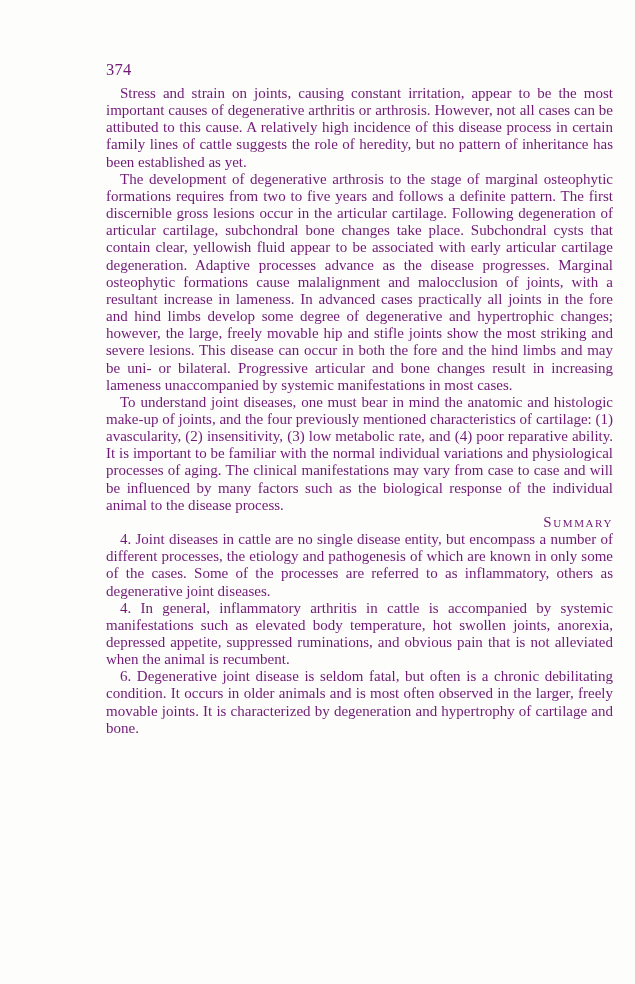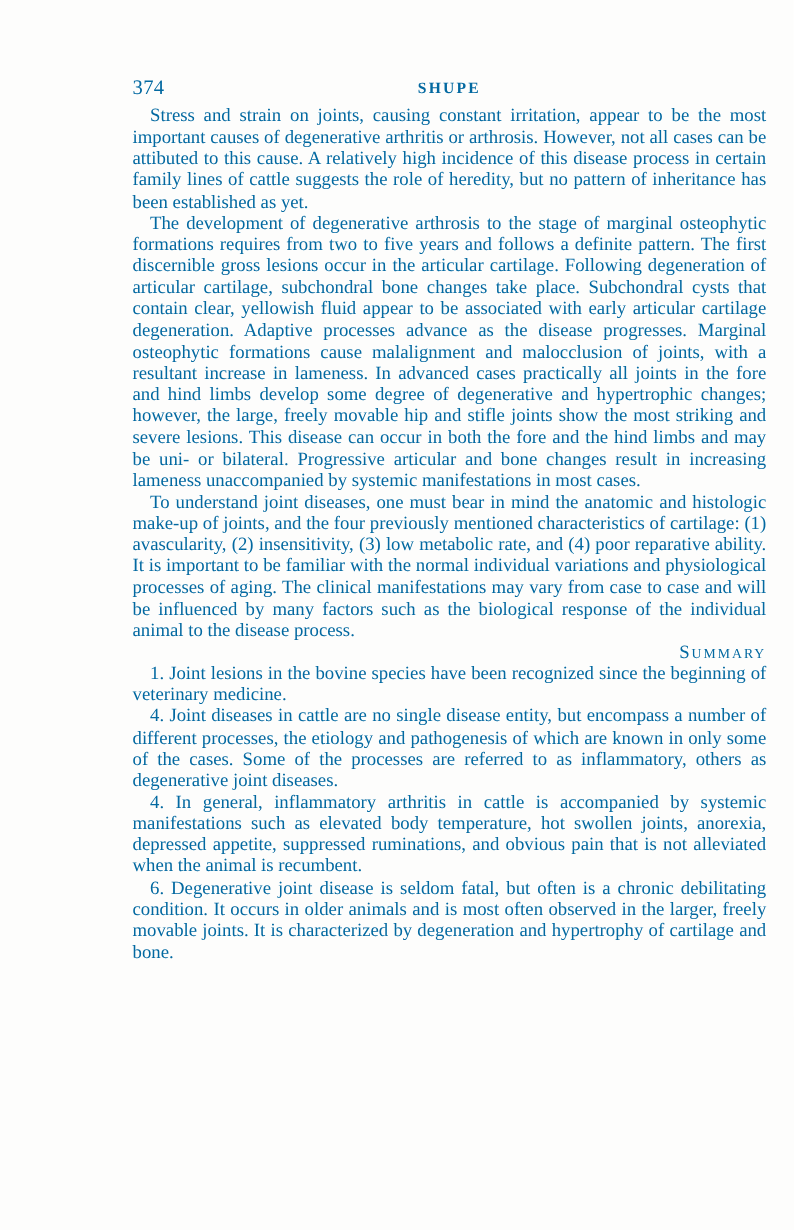--- a/index.html
+++ b/index.html
@@ -5,21 +5,21 @@
   html, body {
     margin: 0;
     padding: 0;
     background: #ffffff;
   }
   .page {
     position: relative;
     width: 635px;
     height: 984px;
     background: #fdfdfc;
-    color: #0369a1;
+    color: #701a75;
     font-family: "Liberation Serif", serif;
     overflow: hidden;
   }
   .running-header {
     position: absolute;
     top: 60px;
     left: 106px;
     width: 507px;
     height: 20px;
   }
@@ -66,29 +66,27 @@
     text-indent: 0;
   }
 </style>
 </head>
 <body>
 
 <div class="page">
 
   <div class="running-header">
     <span class="page-number">374</span>
-    <span class="running-head">SHUPE</span>
   </div>
 
   <div class="body-text">
     <p>Stress and strain on joints, causing constant irritation, appear to be the most important causes of degenerative arthritis or arthrosis. However, not all cases can be attibuted to this cause. A relatively high incidence of this disease process in certain family lines of cattle suggests the role of heredity, but no pattern of inheritance has been established as yet.</p>
     <p>The development of degenerative arthrosis to the stage of marginal osteophytic formations requires from two to five years and follows a definite pattern. The first discernible gross lesions occur in the articular cartilage. Following degeneration of articular cartilage, subchondral bone changes take place. Subchondral cysts that contain clear, yellowish fluid appear to be associated with early articular cartilage degeneration. Adaptive processes advance as the disease progresses. Marginal osteophytic formations cause malalignment and malocclusion of joints, with a resultant increase in lameness. In advanced cases practically all joints in the fore and hind limbs develop some degree of degenerative and hypertrophic changes; however, the large, freely movable hip and stifle joints show the most striking and severe lesions. This disease can occur in both the fore and the hind limbs and may be uni- or bilateral. Progressive articular and bone changes result in increasing lameness unaccompanied by systemic manifestations in most cases.</p>
     <p>To understand joint diseases, one must bear in mind the anatomic and histologic make-up of joints, and the four previously mentioned characteristics of cartilage: (1) avascularity, (2) insensitivity, (3) low metabolic rate, and (4) poor reparative ability. It is important to be familiar with the normal individual variations and physiological processes of aging. The clinical manifestations may vary from case to case and will be influenced by many factors such as the biological response of the individual animal to the disease process.</p>
 
     <p class="summary-heading">Summary</p>
 
-    <p>1. Joint lesions in the bovine species have been recognized since the beginning of veterinary medicine.</p>
     <p>4. Joint diseases in cattle are no single disease entity, but encompass a number of different processes, the etiology and pathogenesis of which are known in only some of the cases. Some of the processes are referred to as inflammatory, others as degenerative joint diseases.</p>
     <p>4. In general, inflammatory arthritis in cattle is accompanied by systemic manifestations such as elevated body temperature, hot swollen joints, anorexia, depressed appetite, suppressed ruminations, and obvious pain that is not alleviated when the animal is recumbent.</p>
     <p>6. Degenerative joint disease is seldom fatal, but often is a chronic debilitating condition. It occurs in older animals and is most often observed in the larger, freely movable joints. It is characterized by degeneration and hypertrophy of cartilage and bone.</p>
   </div>
 
 </div>
 
 </body></html>

